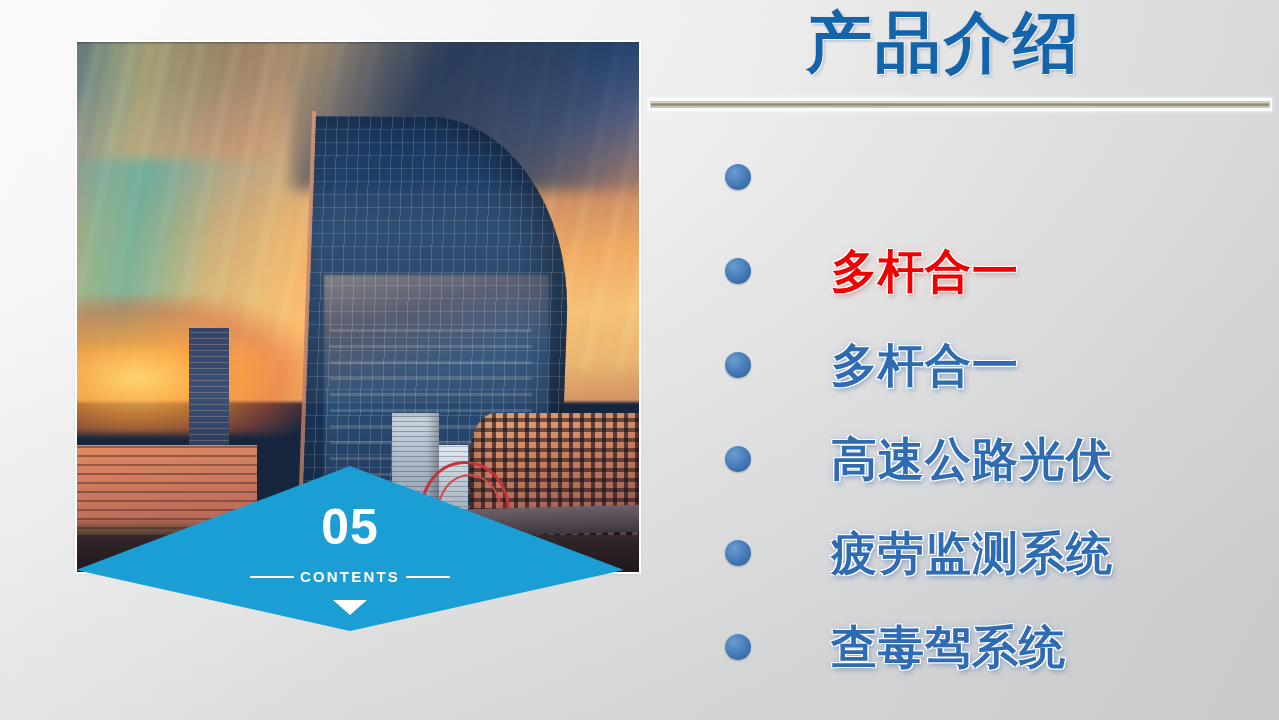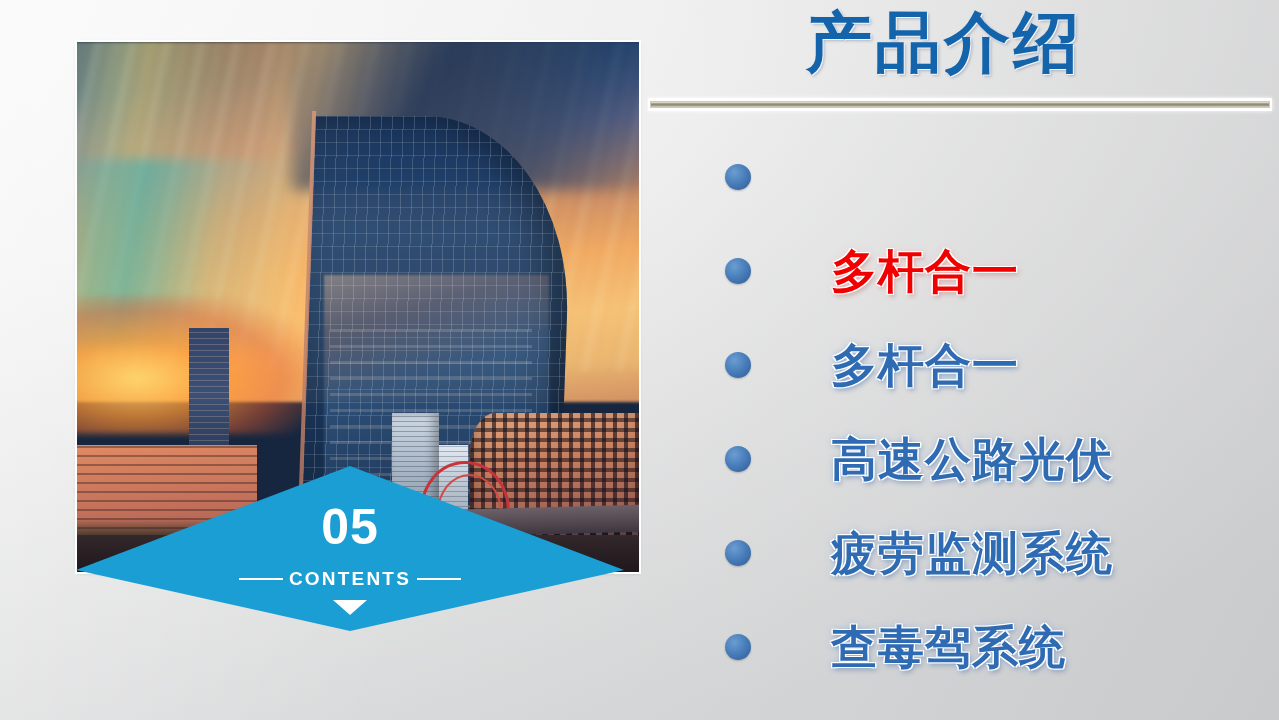--- a/index.html
+++ b/index.html
@@ -265,21 +265,21 @@
     justify-content: center;
     gap: 6px;
   }
   .badge-rule {
     width: 44px;
     height: 2px;
     background: #ffffff;
   }
   #badge-label {
     color: #ffffff;
-    font-size: 19px;
+    font-size: 15px;
     font-weight: bold;
     letter-spacing: 2.2px;
   }
   #badge-caret {
     position: absolute;
     left: 50%;
     top: 134px;
     transform: translateX(-50%);
     width: 0; height: 0;
     border-left: 17px solid transparent;

